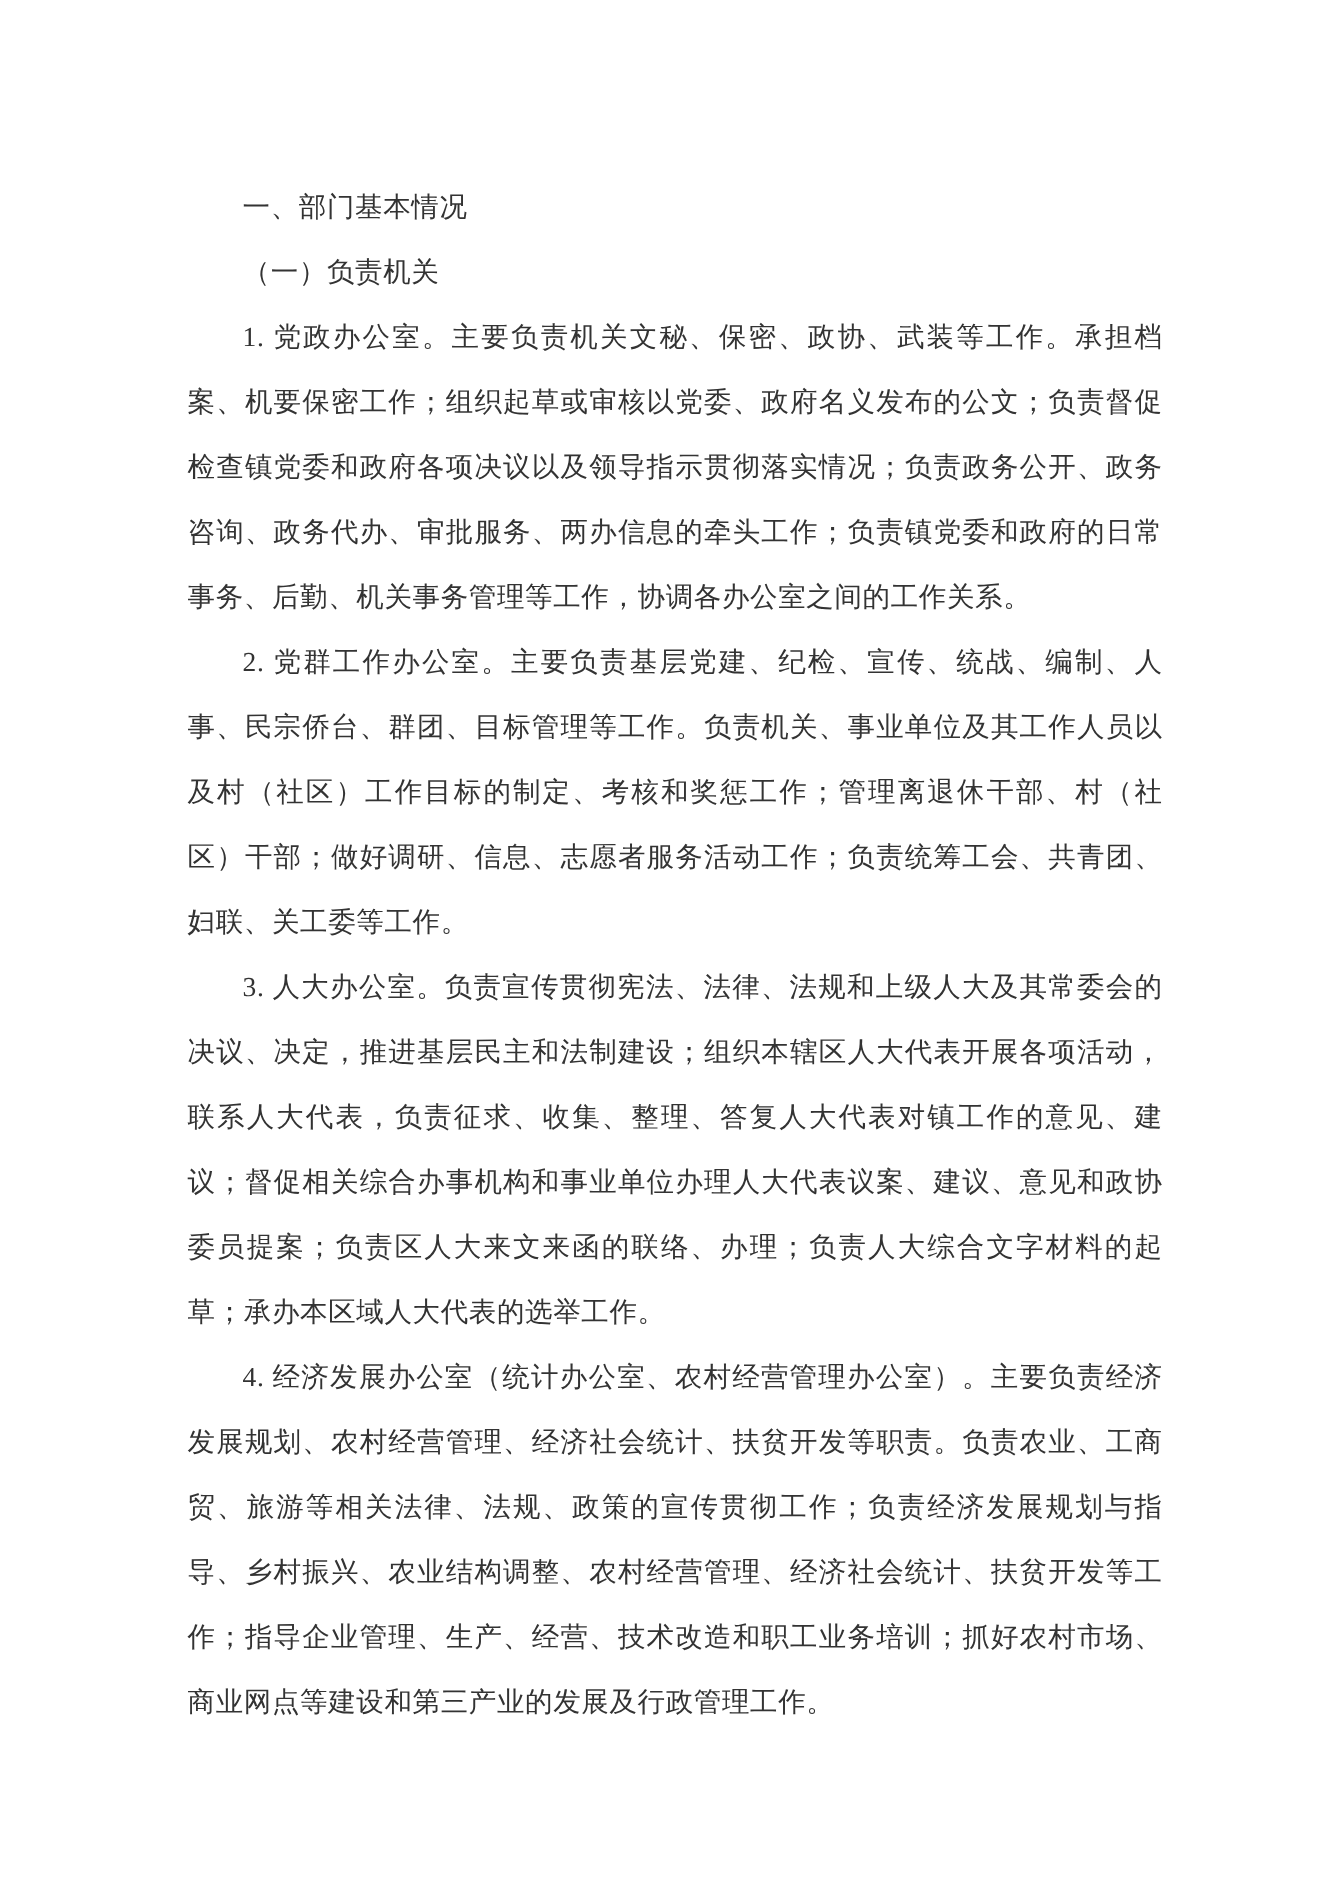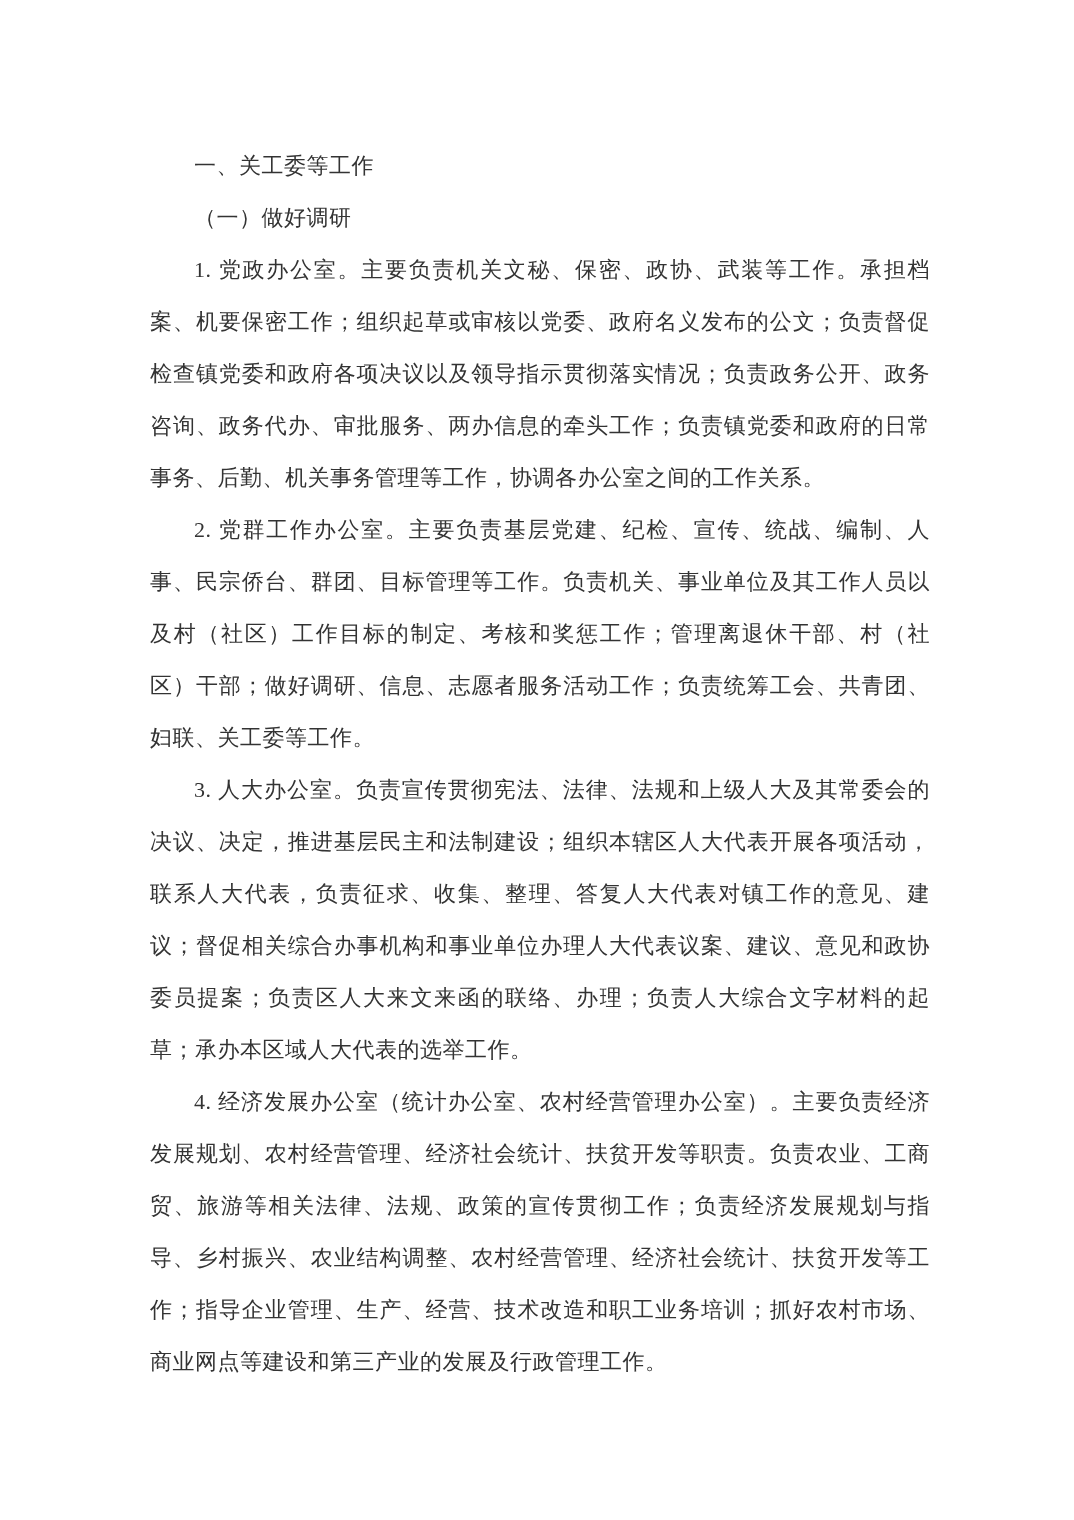--- a/index.html
+++ b/index.html
@@ -37,19 +37,19 @@
   }
   .body-para {
     text-align: justify;
     text-justify: inter-character;
   }
 </style>
 </head>
 <body style="background: rgb(255, 255, 255);">
 
 <div class="page" style="color: rgb(51, 51, 51);">
-  <h2 class="indent">一、关工委等工作</h2>
-  <h3 class="indent">（一）做好调研</h3>
+  <h2 class="indent">一、部门基本情况</h2>
+  <h3 class="indent">（一）负责机关</h3>
   <p class="indent body-para">1. 党政办公室。主要负责机关文秘、保密、政协、武装等工作。承担档案、机要保密工作；组织起草或审核以党委、政府名义发布的公文；负责督促检查镇党委和政府各项决议以及领导指示贯彻落实情况；负责政务公开、政务咨询、政务代办、审批服务、两办信息的牵头工作；负责镇党委和政府的日常事务、后勤、机关事务管理等工作，协调各办公室之间的工作关系。</p>
   <p class="indent body-para">2. 党群工作办公室。主要负责基层党建、纪检、宣传、统战、编制、人事、民宗侨台、群团、目标管理等工作。负责机关、事业单位及其工作人员以及村（社区）工作目标的制定、考核和奖惩工作；管理离退休干部、村（社区）干部；做好调研、信息、志愿者服务活动工作；负责统筹工会、共青团、妇联、关工委等工作。</p>
   <p class="indent body-para">3. 人大办公室。负责宣传贯彻宪法、法律、法规和上级人大及其常委会的决议、决定，推进基层民主和法制建设；组织本辖区人大代表开展各项活动，联系人大代表，负责征求、收集、整理、答复人大代表对镇工作的意见、建议；督促相关综合办事机构和事业单位办理人大代表议案、建议、意见和政协委员提案；负责区人大来文来函的联络、办理；负责人大综合文字材料的起草；承办本区域人大代表的选举工作。</p>
   <p class="indent body-para">4. 经济发展办公室（统计办公室、农村经营管理办公室）。主要负责经济发展规划、农村经营管理、经济社会统计、扶贫开发等职责。负责农业、工商贸、旅游等相关法律、法规、政策的宣传贯彻工作；负责经济发展规划与指导、乡村振兴、农业结构调整、农村经营管理、经济社会统计、扶贫开发等工作；指导企业管理、生产、经营、技术改造和职工业务培训；抓好农村市场、商业网点等建设和第三产业的发展及行政管理工作。</p>
 </div>
 
 </body></html>

